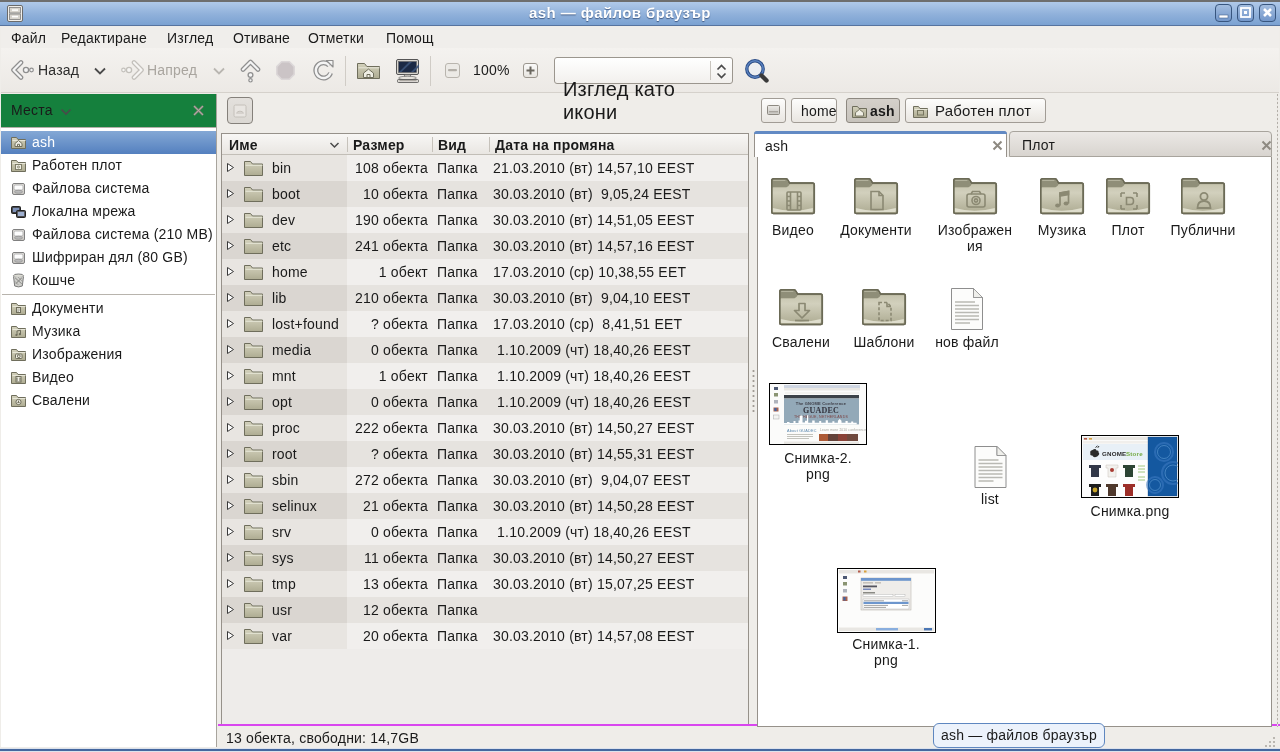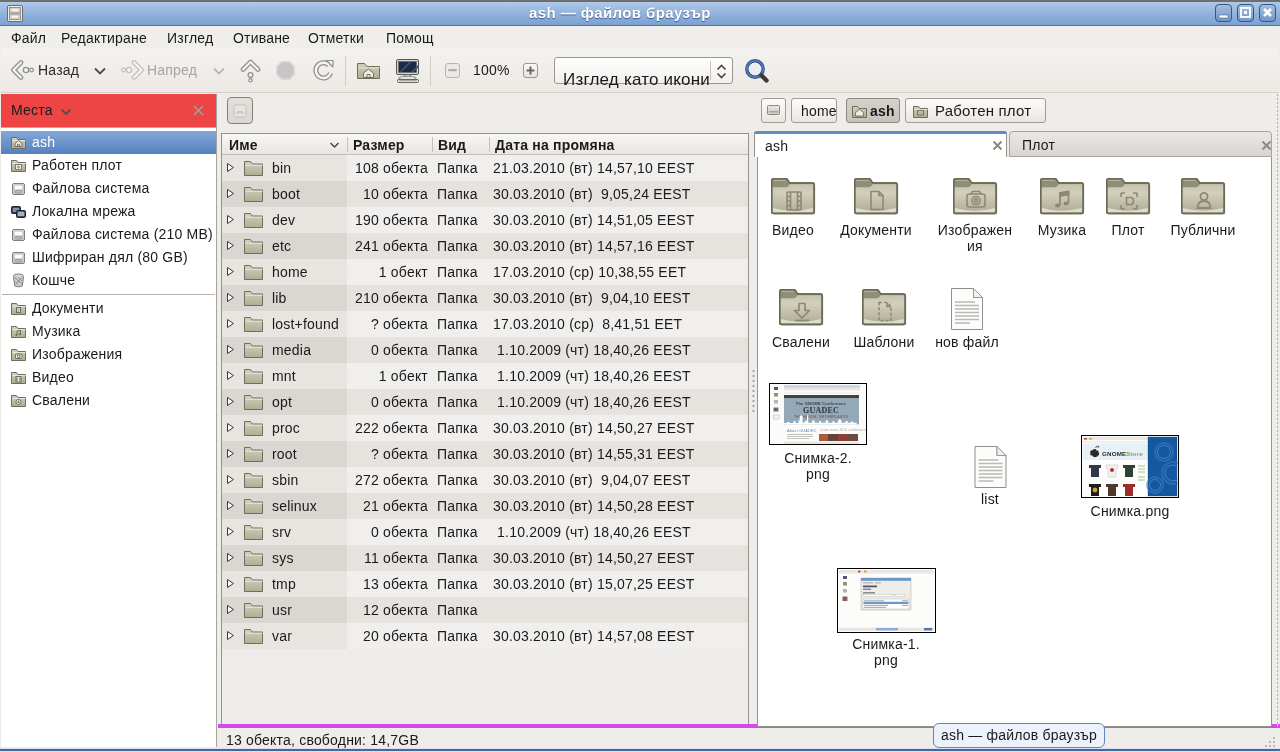--- a/index.html
+++ b/index.html
@@ -12,21 +12,21 @@
 .winbtn { position:absolute; top:4px; width:17px; height:18px; border:1px solid #38567f; border-radius:4px;
   background:linear-gradient(#a3bddf, #7397ca); }
 #menubar { position:absolute; left:1px; top:27px; width:1278px; height:21px; background:#f0eeeb; }
 #menubar span { position:absolute; top:3px; }
 #toolbar { position:absolute; left:1px; top:48px; width:1278px; height:45px;
   background:linear-gradient(#f4f2ef, #ece9e5); border-bottom:1px solid #d5d1cb; }
 .tsep { position:absolute; top:8px; width:1px; height:30px; background:#d0ccc6; }
 .tbtxt { position:absolute; top:14px; font-size:14px; color:#2c2c2c; }
 .dis { color:#a9a59f; }
 #sidebar { position:absolute; left:1px; top:94px; width:216px; height:653px; background:#fff; border-right:1px solid #a8a49d; }
-#sbhead { position:absolute; left:0; top:0; width:215px; height:34px; background:#ef4444; border-bottom:1px solid #b3afa8; }
+#sbhead { position:absolute; left:0; top:0; width:215px; height:34px; background:#15803d; border-bottom:1px solid #b3afa8; }
 .srow { position:absolute; left:0px; width:215px; height:23px; }
 .srow .tx { position:absolute; left:31px; top:3px; white-space:nowrap; }
 .srow.sel { background:linear-gradient(#84a8d5, #5480bf); }
 .srow.sel .tx { color:#fff; }
 .sic { position:absolute; left:9px; top:3px; }
 #listpane { position:absolute; left:221px; top:133px; width:528px; height:591px; background:#eeecea; border:1px solid #96918a; border-bottom:none; }
 #lhead { position:absolute; left:0; top:0; width:526px; height:21px; background:linear-gradient(#f8f7f5,#e9e6e2); border-bottom:1px solid #c2beb7; }
 #lhead span { position:absolute; top:3px;font-weight:bold; }
 .hsep { position:absolute; top:3px; width:1px; height:15px; background:#c6c2bb; }
 .lrow { position:absolute; left:0; width:526px; height:26px; }
@@ -34,21 +34,21 @@
 .lrow.odd { background:#f1efed; }
 .lrow.odd .nc { background:#e8e5e1; }
 .lrow.even { background:#e6e3df; }
 .lrow.even .nc { background:#dad6d1; }
 .lrow .exp { position:absolute; left:4px; top:7px; }
 .lrow .fi { position:absolute; left:21px; top:4px; }
 .lrow .nm { position:absolute; left:50px; top:5px; }
 .lrow .sz { position:absolute; left:128px; top:5px; width:78px; text-align:right; }
 .lrow .tp { position:absolute; left:215px; top:5px; }
 .lrow .dt { position:absolute; left:271px; top:5px; width:253px; }
-#statusbar { position:absolute; left:218px; top:724px; width:1062px; height:24px; background:#efede9; border-top:4px solid #d946ef; }
+#statusbar { position:absolute; left:218px; top:724px; width:1062px; height:24px; background:#efede9; border-top:2px solid #d946ef; }
 #rightpane { position:absolute; left:757px; top:94px; width:523px; height:630px; }
 .crumb { position:absolute; top:4px; height:25px; border:1px solid #a19c95; border-radius:3px; background:linear-gradient(#fdfdfc,#e9e6e1); }
 #tab1 { position:absolute; left:-3px; top:37px; width:253px; height:26px; background:#fff; border:1px solid #96918a; border-bottom:none; border-radius:4px 4px 0 0; }
 #tab1b { position:absolute; left:-1px; top:-1px; width:253px; height:3px; background:#628ac4; border-radius:4px 4px 0 0; }
 #tab2 { position:absolute; left:252px; top:37px; width:263px; height:26px; background:linear-gradient(#ebe8e5,#d8d4cf); border:1px solid #a8a49d; border-radius:4px 4px 0 0; }
 #rcontent { position:absolute; left:0px; top:63px; width:515px; height:570px; background:#fff; border:1px solid #96918a; border-top:none; }
 .iclabel { position:absolute; text-align:center; line-height:16px; white-space:pre-line; }
 .thumb { position:absolute; border:1px solid #000; background:#fff; }
 #splitter { position:absolute; left:749px; top:94px; width:8px; height:630px; background:#efede9; }
 #tooltip { position:absolute; left:933px; top:723px; width:172px; height:25px; background:#ecf2fb; border:1px solid #5e87c0; border-radius:6px; text-align:center; line-height:23px; z-index:5; }
@@ -160,21 +160,21 @@
 <div class="ab" style="left:444px;top:15px;width:15px;height:15px;border:1px solid #b9b5ae;border-radius:3px;background:#eceae6"></div>
 <svg class="ab" style="left:447px;top:21px" width="9" height="3" viewBox="0 0 9 3">
       <rect width="9" height="2.2" rx="1" fill="#b3afa8"></rect>
     </svg>
 <span class="ab" style="left:472px;top:14px;font-size:14px">100%</span>
 <div class="ab" style="left:522px;top:15px;width:15px;height:15px;border:1px solid #9b968e;border-radius:3px;background:linear-gradient(#fafaf9,#e7e4df)"></div>
 <svg class="ab" style="left:525px;top:18px" width="9" height="9" viewBox="0 0 9 9">
       <path d="M4.5 0.5 v8 M0.5 4.5 h8" stroke="#6a675f" stroke-width="2"></path>
     </svg>
 <div class="ab" style="left:553px;top:9px;width:179px;height:27px;border:1px solid #9b968e;border-radius:3px;background:linear-gradient(#fff,#f2f0ed)">
-<span class="ab" style="left:8px;top:12px;font-size:17px">Изглед като икони</span>
+<span class="ab" style="left:8px;top:20px;font-size:20px">Изглед като икони</span>
 <div class="ab" style="left:155px;top:3px;width:1px;height:19px;background:#c8c4bd"></div>
 <svg class="ab" style="left:160px;top:6px" width="13" height="15" viewBox="0 0 13 15">
         <path d="M2.5 5.5 L6.5 1.5 l4 4 M2.5 9.5 l4 4 4-4" fill="none" stroke="#4a4a4a" stroke-width="1.7"></path>
       </svg>
 </div>
 <svg class="ab" style="left:742px;top:9px" width="28" height="28" viewBox="0 0 28 28">
 <circle cx="12" cy="12" r="8.2" fill="none" stroke="#2c4e88" stroke-width="3.4"></circle>
 <circle cx="12" cy="12" r="8.2" fill="none" stroke="#5b83c0" stroke-width="1.4"></circle>
 <circle cx="12" cy="12" r="6" fill="#e9eef6" fill-opacity=".55"></circle>
 <path d="M18.5 18.5 l5 5" stroke="#3a3a3a" stroke-width="4.4" stroke-linecap="round"></path>

